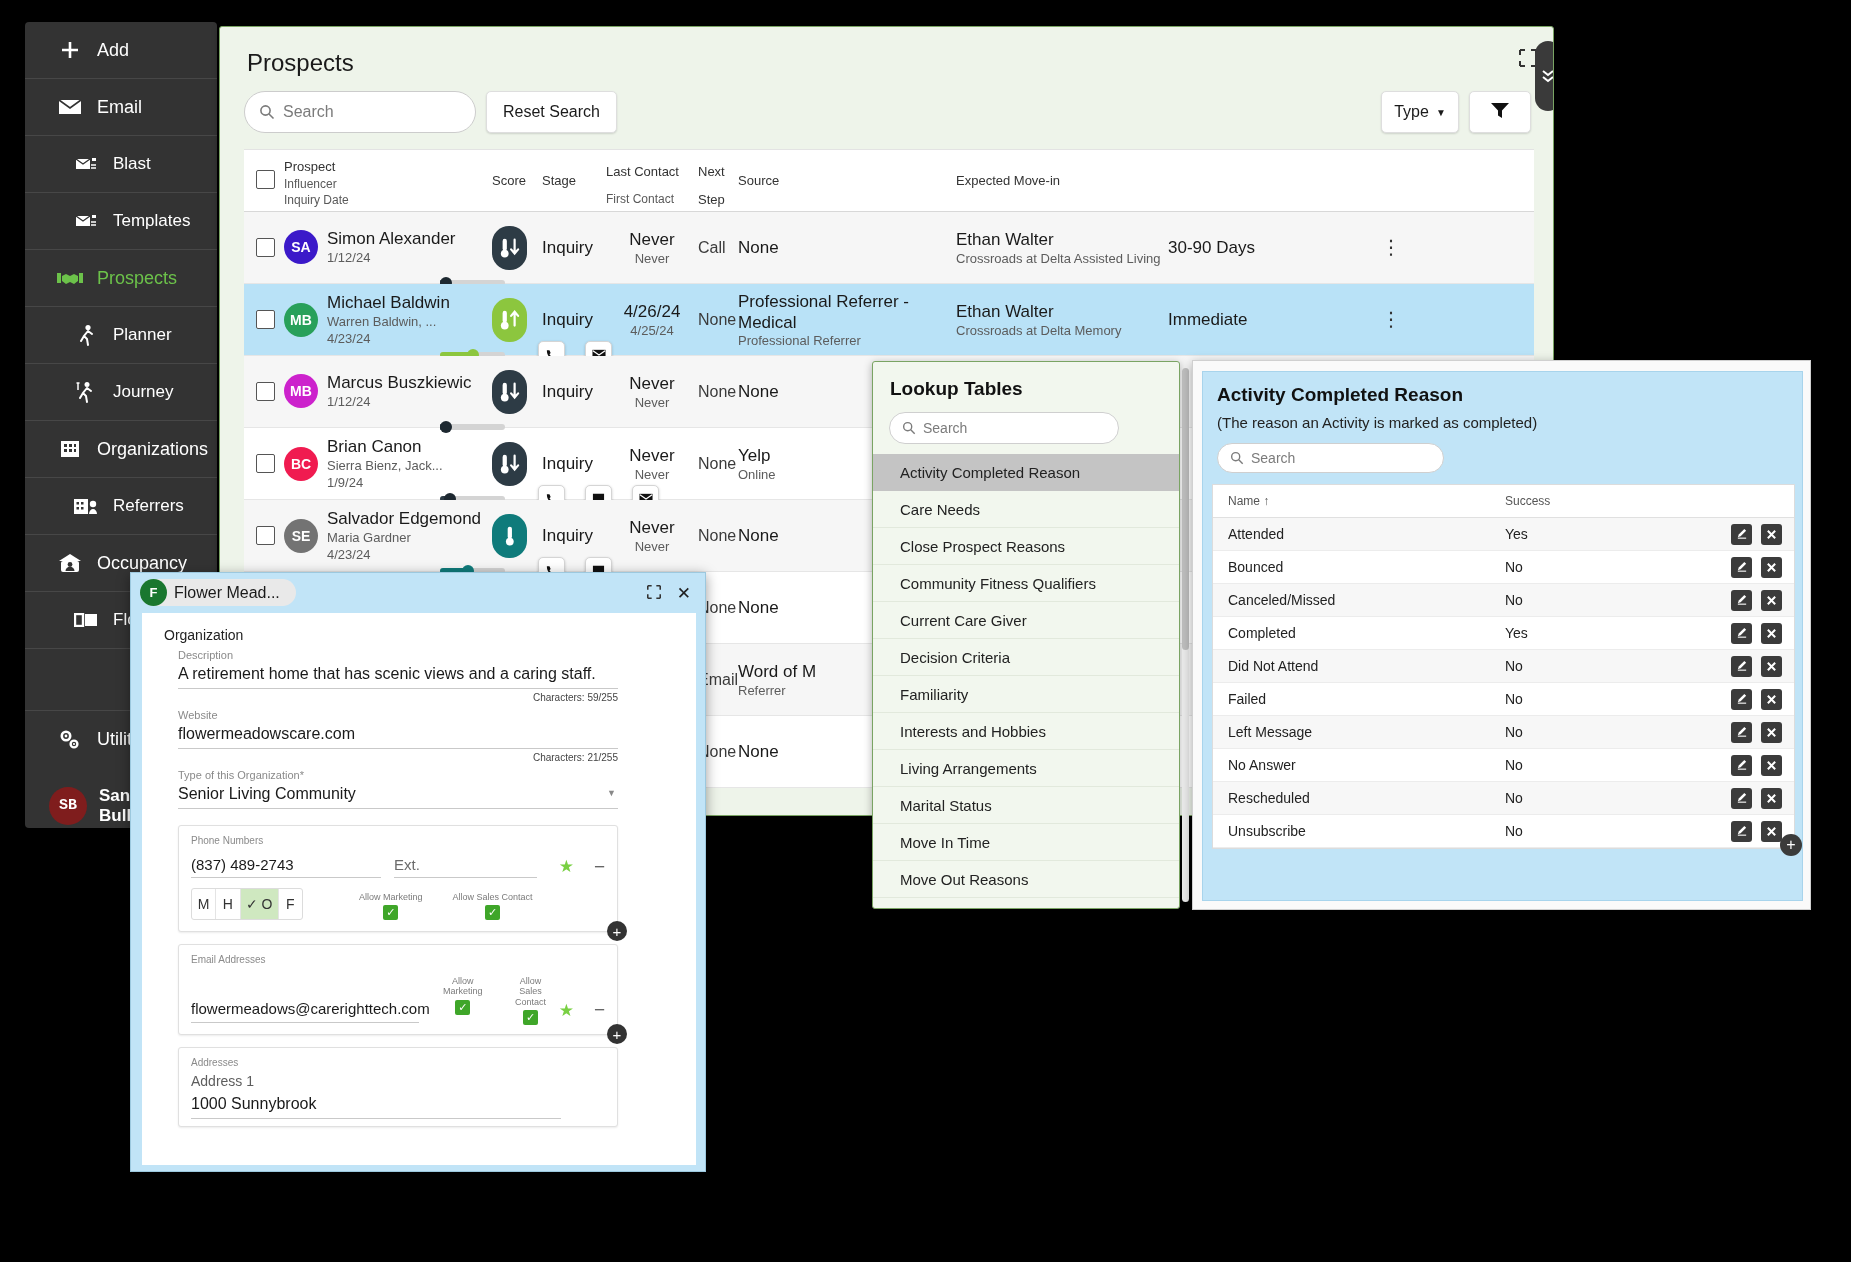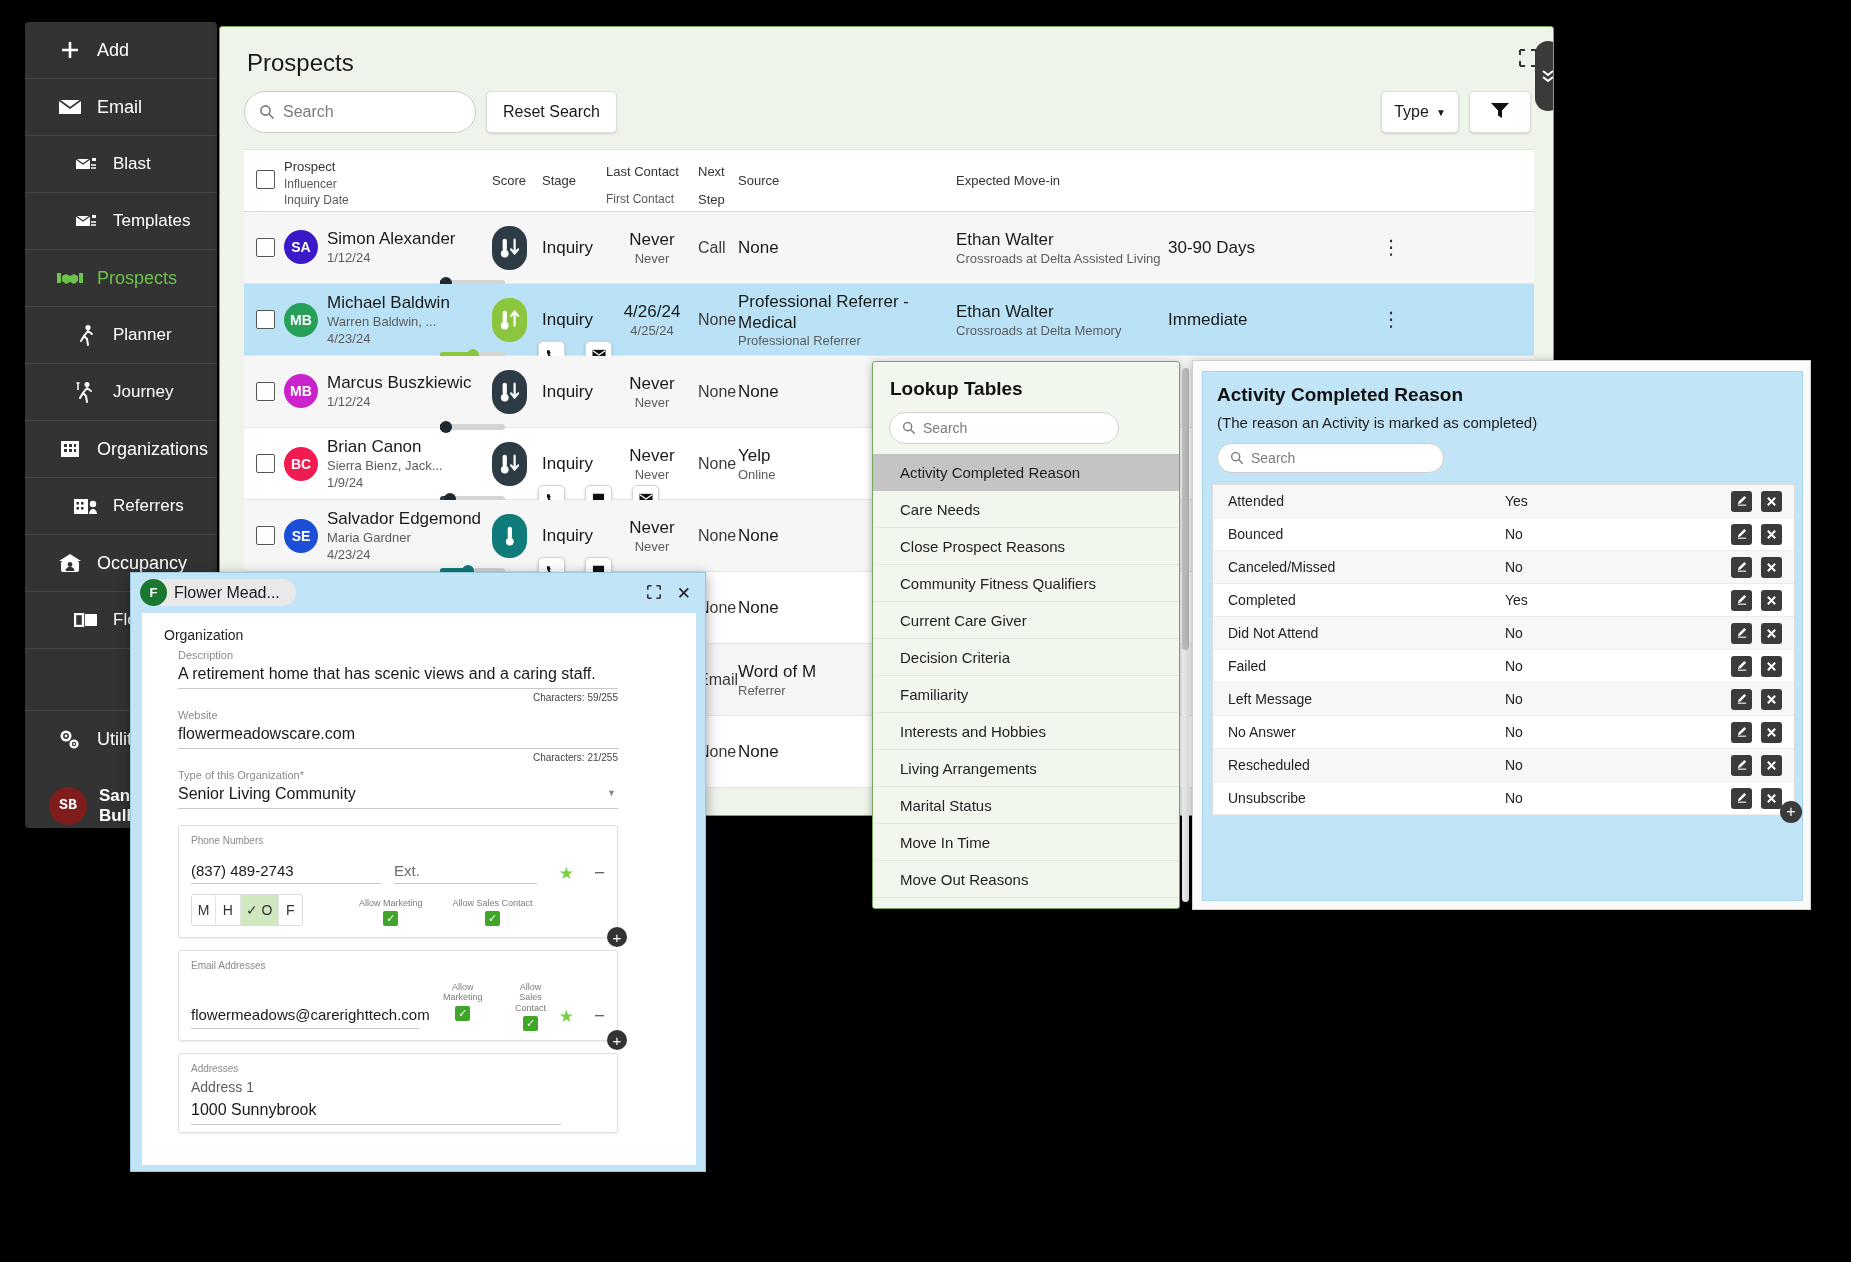--- a/index.html
+++ b/index.html
@@ -305,21 +305,21 @@
   .fld.sel .val { position: relative; }
   .caret { position: absolute; right: 2px; top: 7px; font-size: 9px; color: #888; }
 
   .grp {
     margin: 16px 0 0 36px; width: 440px;
     background: #fff; border: 1px solid #e0e0e0; border-radius: 3px;
     position: relative; padding: 9px 12px 11px 12px;
     box-shadow: 0 1px 2px rgba(0,0,0,0.08);
   }
   .grp .glab { font-size: 10px; color: #8a8a8a; }
-  .ph-row { display: flex; align-items: center; margin-top: 16px; }
+  .ph-row { display: flex; align-items: flex-start; margin-top: 10px; }
   .ph-in { width: 200px; font-size: 15px; color: #1a1a1a;
            border-bottom: 1px solid #c9c9c9; padding-bottom: 4px; }
   .ph-ext { width: 150px; margin-left: 13px; font-size: 15px; color: #6b6b6b;
             border-bottom: 1px solid #c9c9c9; padding-bottom: 4px; }
   .star { margin-left: 22px; font-size: 17px; color: #79d043; cursor: pointer; }
   .minus { margin-left: 20px; font-size: 19px; color: #666; cursor: pointer; }
   .mhof { display: flex; border: 1px solid #dcdcdc; border-radius: 3px;
           overflow: hidden; width: 112px; height: 32px; margin-top: 10px; }
   .mhof div { flex: 1; display: flex; align-items: center; justify-content: center;
               font-size: 14px; color: #333; border-right: 1px solid #e4e4e4; cursor: pointer; }
@@ -746,21 +746,21 @@
                   <path d="M1 1.5l6.5 4.5L14 1.5" stroke="#fff" stroke-width="1.3" fill="none"></path>
                 </svg>
               </span>
             </div>
           </div>
           <div class="p-row alt">
             <div class="c-check" style="padding-top:0">
               <div class="chk"></div>
             </div>
             <div class="c-name name-wrap">
-              <span class="avatar" style="background:#1d4ed8">SE</span>
+              <span class="avatar" style="background:#737373">SE</span>
               <span class="nm-lines">
                 <span class="nm-main">Salvador Edgemond</span>
                 <span class="nm-sub">Maria Gardner</span>
                 <span class="nm-date">4/23/24</span>
               </span>
             </div>
             <div class="c-score">
               <span class="score-badge" style="background:#0f7b7b">
                 <svg width="18" height="26" viewBox="0 0 16 28">
                   <rect x="5.5" y="4" width="4.6" height="13" rx="2.3" fill="#fff"></rect>
@@ -953,20 +953,27 @@
       <div class="acr-title">Activity Completed Reason</div>
       <div class="acr-sub">(The reason an Activity is marked as completed)</div>
       <div class="acr-search">
         <svg width="14" height="14" viewBox="0 0 16 16">
             <circle cx="6.5" cy="6.5" r="4.6" fill="none" stroke="#7b7b7b" stroke-width="1.6"></circle>
             <path d="M10 10l4.5 4.5" stroke="#7b7b7b" stroke-width="1.6"></path>
           </svg>
         <span>Search</span>
       </div>
       <div class="acr-table">
+        <div class="acr-hr">
+          <div class="acr-c1">
+            <span>Name</span>
+            <span>↑</span>
+          </div>
+          <div class="acr-c2">Success</div>
+        </div>
         <div id="acr-host">
             <div class="acr-row alt">
               <div class="acr-c1">Attended</div>
               <div class="acr-c2">Yes</div>
               <div class="acr-act">
                 <span class="sq-btn">
                   <svg width="12" height="12" viewBox="0 0 13 13">
                     <path d="M2 10l1-3 6-6 2 2-6 6z" fill="#fff"></path>
                     <path d="M2 11h9" stroke="#fff" stroke-width="1.2"></path>
                   </svg>

